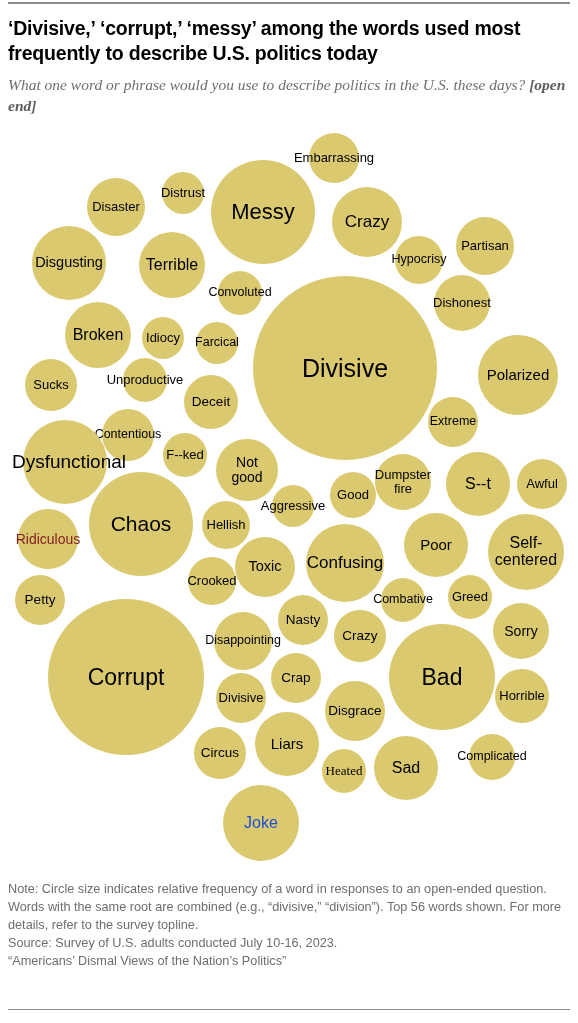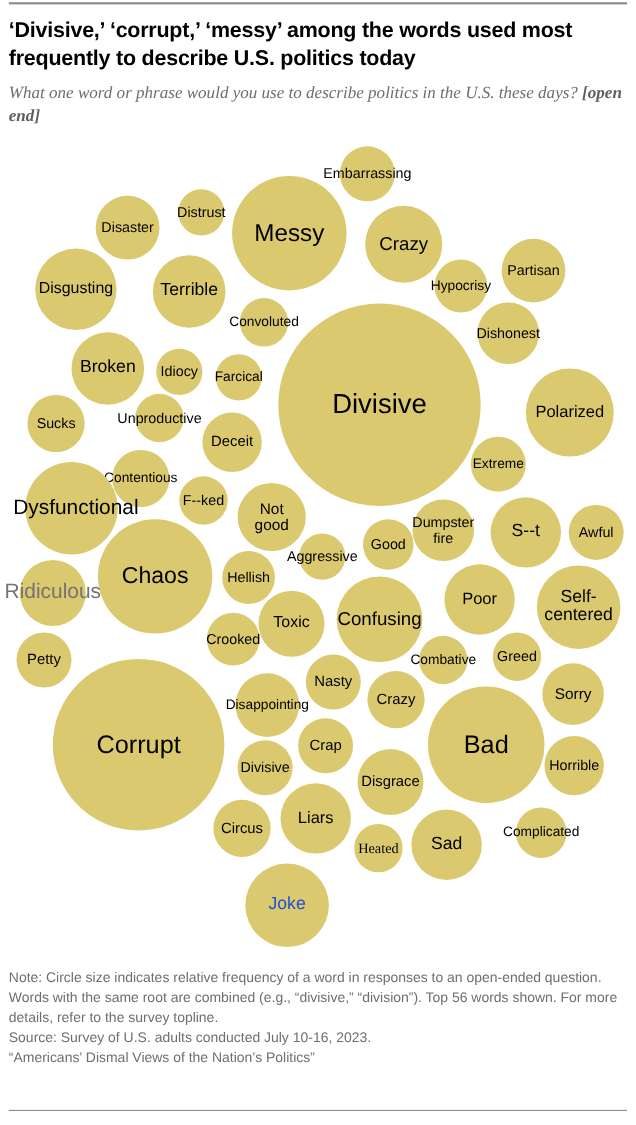--- a/index.html
+++ b/index.html
@@ -163,21 +163,21 @@
       <div class="bubble" style="left: 89px; top: 339px; width: 104px; height: 104px; background: rgb(219, 201, 111);"></div>
       <div class="bubble-label" style="left: 141px; top: 391px; font-size: 21px; color: rgb(0, 0, 0);">Chaos</div>
       <div class="bubble" style="left: 202px; top: 368px; width: 48px; height: 48px; background: rgb(219, 201, 111);"></div>
       <div class="bubble-label" style="left: 226px; top: 392px; font-size: 13px; color: rgb(0, 0, 0);">Hellish</div>
       <div class="bubble" style="left: 404px; top: 380px; width: 64px; height: 64px; background: rgb(219, 201, 111);"></div>
       <div class="bubble-label" style="left: 436px; top: 412px; font-size: 15px; color: rgb(0, 0, 0);">Poor</div>
       <div class="bubble" style="left: 488px; top: 381px; width: 76px; height: 76px; background: rgb(219, 201, 111);"></div>
       <div class="bubble-label" style="left: 526px; top: 419px; font-size: 16px; color: rgb(0, 0, 0);">Self-
 centered</div>
       <div class="bubble" style="left: 18px; top: 376px; width: 60px; height: 60px; background: rgb(219, 201, 111);"></div>
-      <div class="bubble-label" style="left: 48px; top: 406px; font-size: 19px; color: #737373;">Ridiculous</div>
+      <div class="bubble-label" style="left: 48px; top: 406px; font-size: 14px; color: #7f1d1d;">Ridiculous</div>
       <div class="bubble" style="left: 306px; top: 391px; width: 78px; height: 78px; background: rgb(219, 201, 111);"></div>
       <div class="bubble-label" style="left: 345px; top: 430px; font-size: 17px; color: rgb(0, 0, 0);">Confusing</div>
       <div class="bubble" style="left: 235px; top: 404px; width: 60px; height: 60px; background: rgb(219, 201, 111);"></div>
       <div class="bubble-label" style="left: 265px; top: 434px; font-size: 14.5px; color: rgb(0, 0, 0);">Toxic</div>
       <div class="bubble" style="left: 188px; top: 424px; width: 48px; height: 48px; background: rgb(219, 201, 111);"></div>
       <div class="bubble-label" style="left: 212px; top: 448px; font-size: 13px; color: rgb(0, 0, 0);">Crooked</div>
       <div class="bubble" style="left: 381px; top: 445px; width: 44px; height: 44px; background: rgb(219, 201, 111);"></div>
       <div class="bubble-label" style="left: 403px; top: 467px; font-size: 12.5px; color: rgb(0, 0, 0);">Combative</div>
       <div class="bubble" style="left: 448px; top: 442px; width: 44px; height: 44px; background: rgb(219, 201, 111);"></div>
       <div class="bubble-label" style="left: 470px; top: 464px; font-size: 13px; color: rgb(0, 0, 0);">Greed</div>

